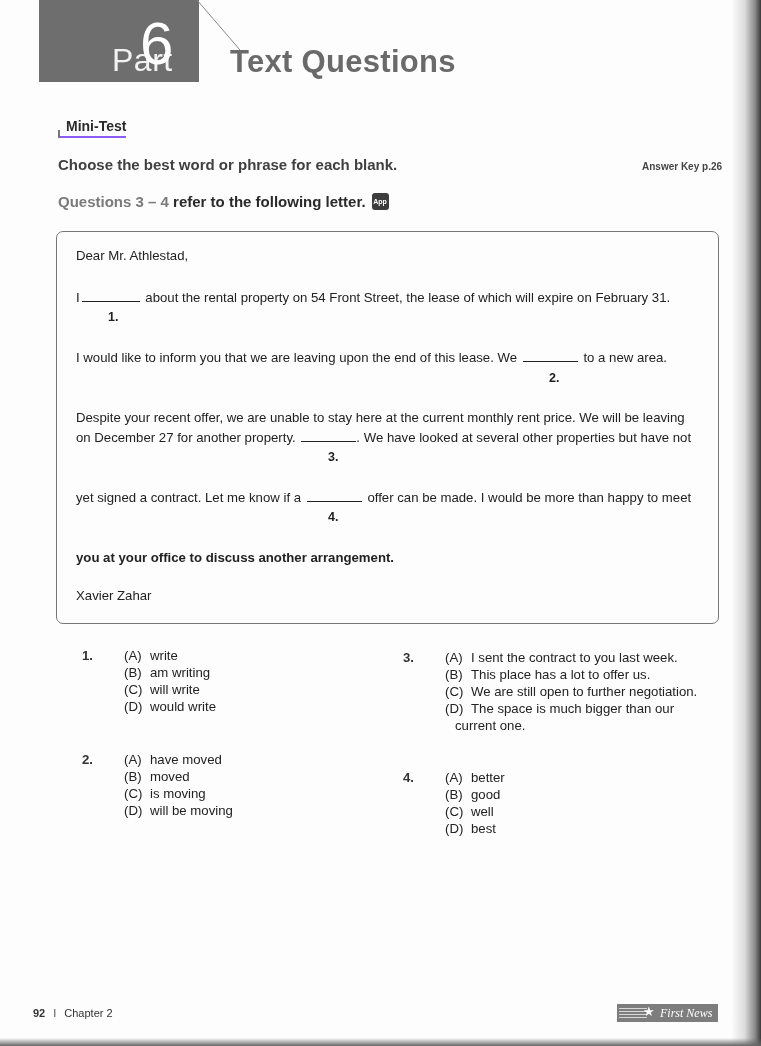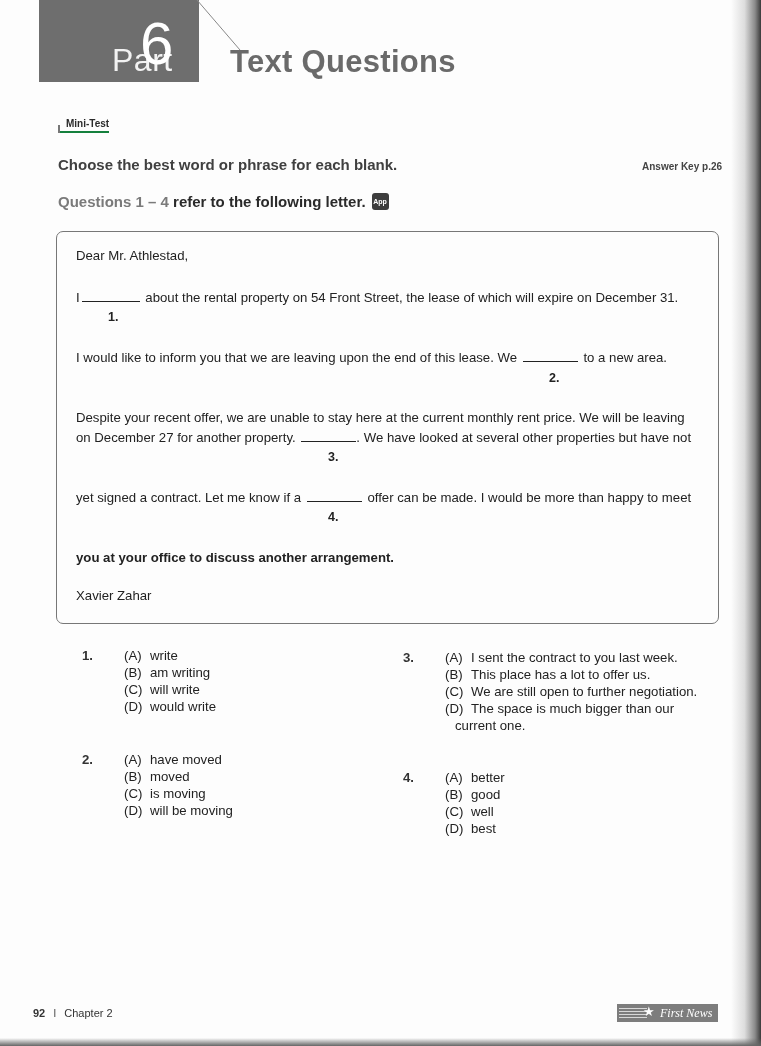--- a/index.html
+++ b/index.html
@@ -35,23 +35,23 @@
   }
   .diag-line {
     position: absolute; left: 195px; top: 0; width: 50px; height: 60px;
   }
   .section-title {
     position: absolute; left: 230px; top: 44px;
     font-size: 31px; color: #6a6a6a; font-weight: bold; letter-spacing: 0.3px;
   }
   .mini-test {
     position: absolute; left: 58px; top: 118px;
-    font-size: 10px; font-weight: bold; color: #2a2a2a;
+    font-size: 14px; font-weight: bold; color: #2a2a2a;
     padding-left: 8px; padding-bottom: 2px;
-    border-bottom: 2px solid #15803d;
+    border-bottom: 2px solid #8b5cf6;
   }
   .mini-test::before {
     content: ""; position: absolute; left: 0; bottom: -2px; width: 2px; height: 8px; background: #777;
   }
   .instructions {
     position: absolute; left: 58px; top: 156px;
     font-size: 15px; font-weight: bold; color: #404040;
   }
   .answer-key {
     position: absolute; left: 642px; top: 161px;
@@ -123,30 +123,30 @@
 <span class="part-num">6</span>
 <svg class="diag-line" viewBox="0 0 50 60">
   <line x1="2" y1="0" x2="45" y2="50" stroke="#888" stroke-width="1"></line>
 </svg>
 <h1 class="section-title">Text Questions</h1>
 
 <div class="mini-test">Mini-Test</div>
 <div class="instructions">Choose the best word or phrase for each blank.</div>
 <div class="answer-key">Answer Key p.26</div>
 <div class="questions-ref">
-  <span class="range">Questions 1 – 4</span><span> refer to the following letter.</span><span class="app-badge">App</span>
+  <span class="range">Questions 3 – 4</span><span> refer to the following letter.</span><span class="app-badge">App</span>
 </div>
 
 <div class="letter-box"></div>
 
 <div class="line" style="top:248px;">Dear Mr. Athlestad,</div>
 
 <div class="line" style="top:290px;">
   <span>I</span><span class="blank" style="width:58px;"></span>
-  <span>about the rental property on 54 Front Street, the lease of which will expire on December 31.</span>
+  <span>about the rental property on 54 Front Street, the lease of which will expire on February 31.</span>
 </div>
 <span class="blank-num" style="left:108px; top:310px;">1.</span>
 
 <div class="line" style="top:350px;">
   <span>I would like to inform you that we are leaving upon the end of this lease. We</span>
   <span class="blank"></span>
   <span>to a new area.</span>
 </div>
 <span class="blank-num" style="left:549px; top:371px;">2.</span>
 

